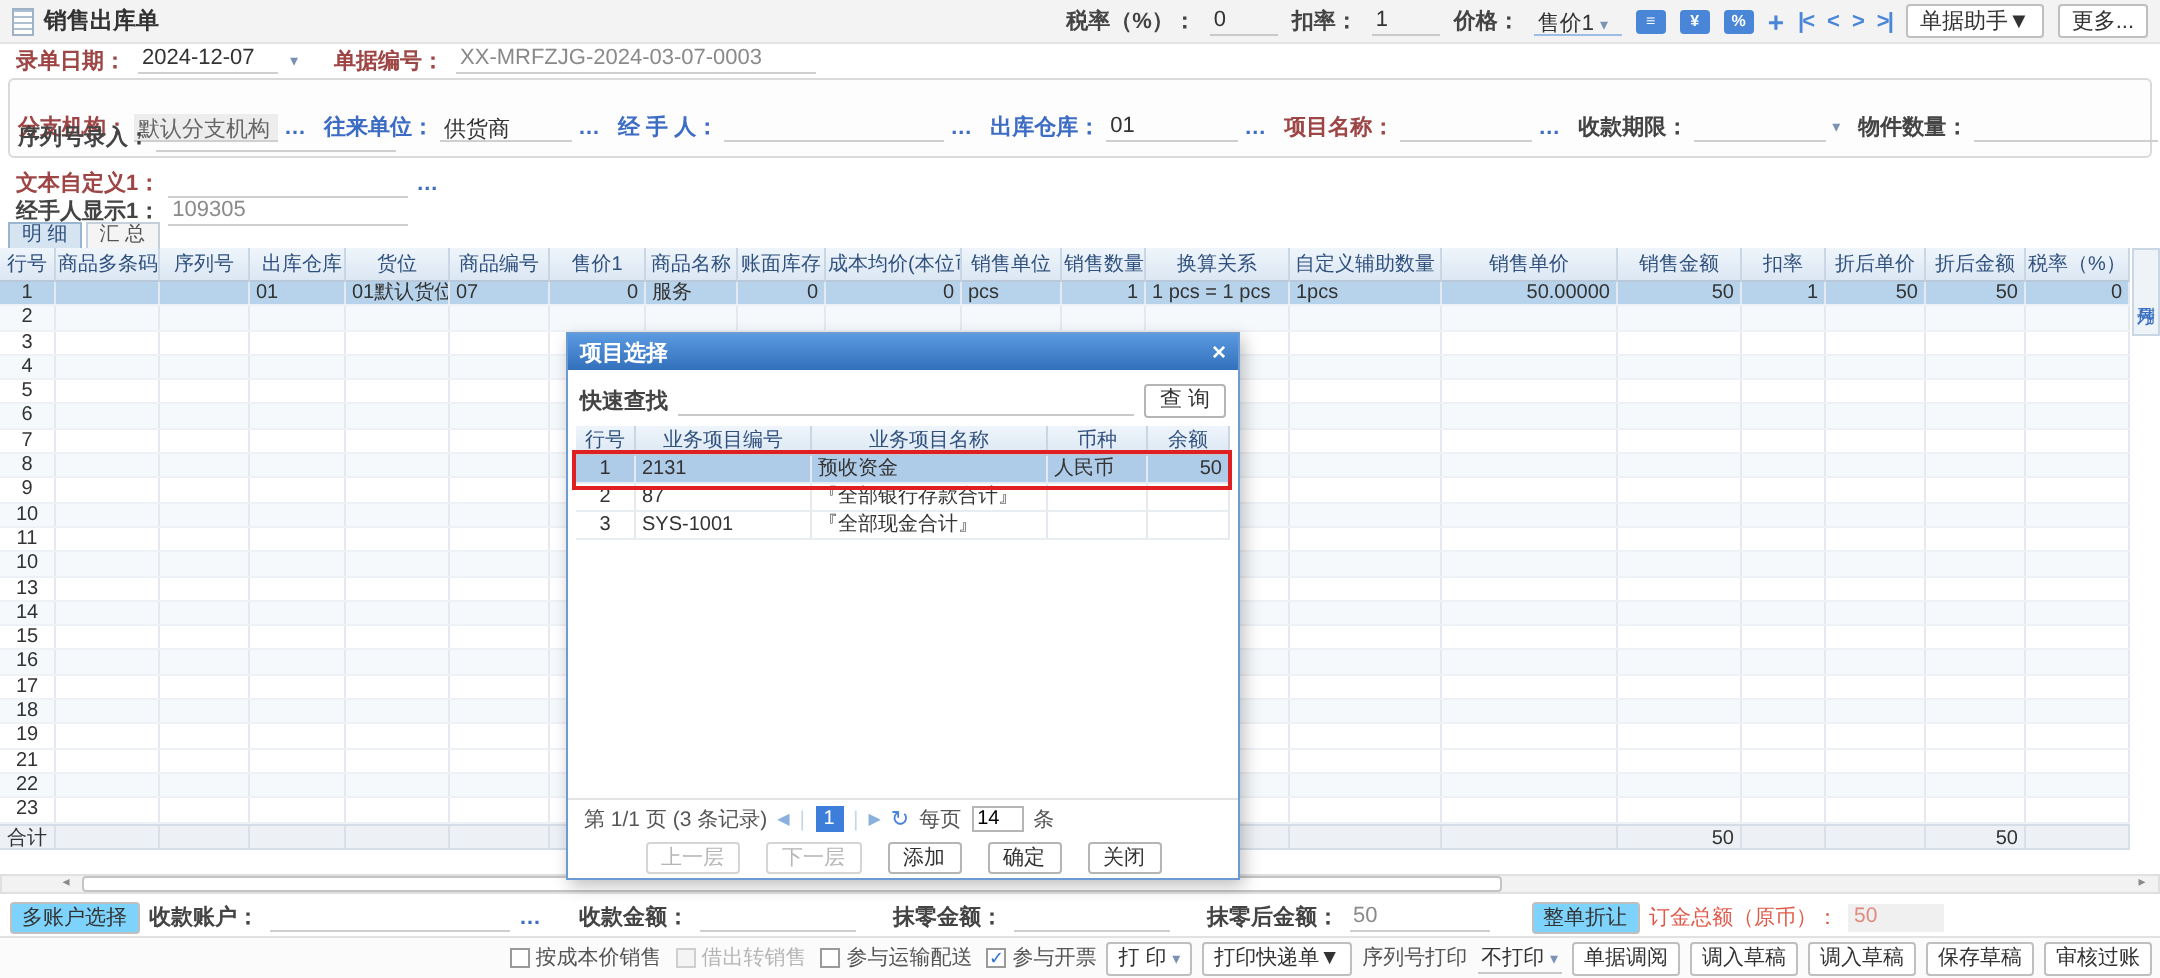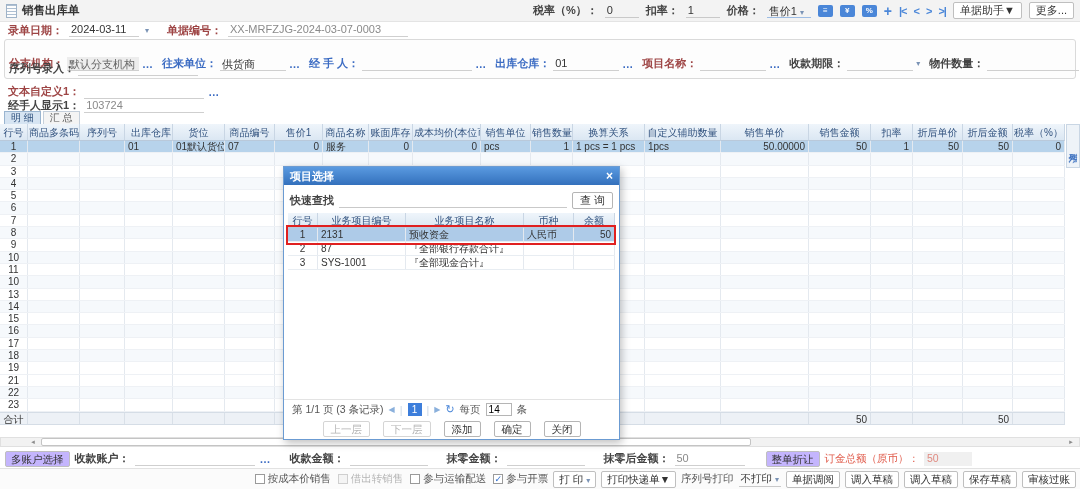--- a/index.html
+++ b/index.html
@@ -62,21 +62,21 @@
   .side-tab { position:absolute; top:124px; right:0; width:14px; height:44px; background:#eef3f8; border:1px solid #c9d6e4;
     writing-mode:vertical-rl; text-align:center; font-size:9px; color:#3a6fbf; line-height:13px; }
 
   
   .hscroll { position:absolute; top:437px; left:0; right:0; height:10px; background:#f2f2f2; border:1px solid #e0e0e0; }
   .hs-arrow { position:absolute; top:0; width:12px; height:8px; color:#8a8a8a; font-size:7px; text-align:center; line-height:8px; }
   .hs-thumb { position:absolute; top:0; left:40px; width:710px; height:8px; background:#fff; border:1px solid #c4c4c4; border-radius:2px; }
 
   
   .paybar { position:absolute; top:449px; left:0; right:0; height:19px; display:flex; align-items:center; padding:0 5px; gap:5px; }
-  .pbtn { background:#c4b5fd; border:1px solid #bfbfbf; border-radius:2px; height:16px; line-height:14px; padding:0 5px; font-size:10.5px; color:#333; }
+  .pbtn { background:#7dd3fc; border:1px solid #bfbfbf; border-radius:2px; height:16px; line-height:14px; padding:0 5px; font-size:10.5px; color:#333; }
   .dep-lbl { color:#e05a4a; font-size:10.5px; }
   .dep-val { background:#f0f0f0; color:#e08a80; min-width:48px; height:14px; padding:0 3px; font-size:10.5px; }
 
   
   .footbar { position:absolute; top:468px; left:0; right:0; height:21px; border-top:1px solid #e2e2e2; background:#fbfbfb;
     display:flex; align-items:center; justify-content:flex-end; padding:0 4px; gap:5px; font-size:10.5px; color:#555; }
   .cbx { display:flex; align-items:center; gap:3px; }
   .cb { width:10px; height:10px; border:1px solid #9a9a9a; background:#fff; display:inline-flex; align-items:center; justify-content:center;
     font-size:9px; color:#2f6fd0; line-height:10px; }
   .cb.checked::after { content:"✓"; }
@@ -135,21 +135,21 @@
       <span class="nav-glyph">&lt;</span>
       <span class="nav-glyph">&gt;</span>
       <span class="nav-glyph">&gt;|</span>
       <span class="tbtn">单据助手▼</span>
       <span class="tbtn">更多...</span>
     </div>
   </div>
 
   <div class="docrow">
     <span class="lbl red">录单日期：</span>
-    <span class="uin" style="width:70px;">2024-03-11</span>
+    <span class="uin" style="width:70px;">2024-12-07</span>
     <span class="caret">▾</span>
     <span class="lbl red" style="margin-left:12px;">单据编号：</span>
     <span class="uin gray-txt w180">XX-MRFZJG-2024-03-07-0003</span>
   </div>
 
   <div class="groupbox">
     <div class="frow frow1">
       <span class="fld">
         <span class="lbl red">分支机构：</span>
         <span class="uin ro w72">默认分支机构</span>
@@ -194,21 +194,21 @@
     </div>
   </div>
 
   <div class="custom1">
     <span class="lbl red">文本自定义1：</span>
     <span class="uin w120"></span>
     <span class="dots">…</span>
   </div>
   <div class="custom2">
     <span class="lbl">经手人显示1：</span>
-    <span class="uin w120 gray-txt">103724</span>
+    <span class="uin w120 gray-txt">109305</span>
   </div>
 
   <div class="tabs">
     <span class="tab active">明 细</span>
     <span class="tab">汇 总</span>
   </div>
 
   <div class="grid" id="grid">
       <div class="ghead">
         <div class="gh" style="width: 28px; text-align: center;">行号</div>

